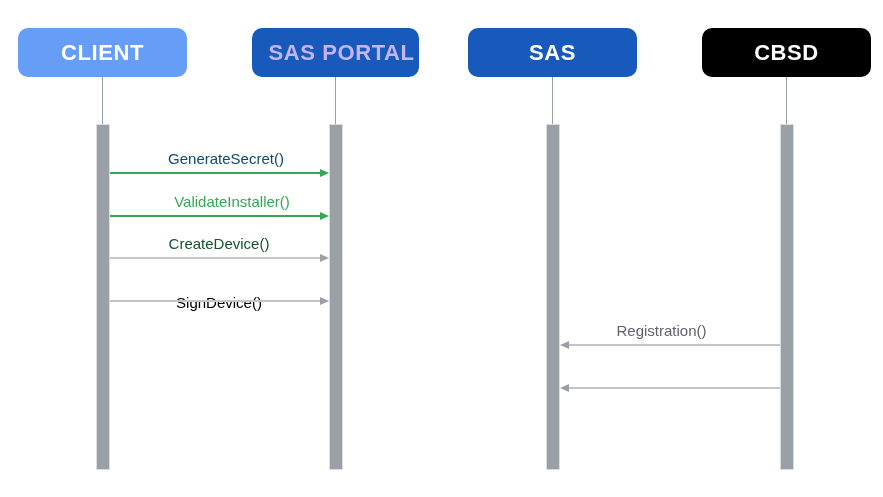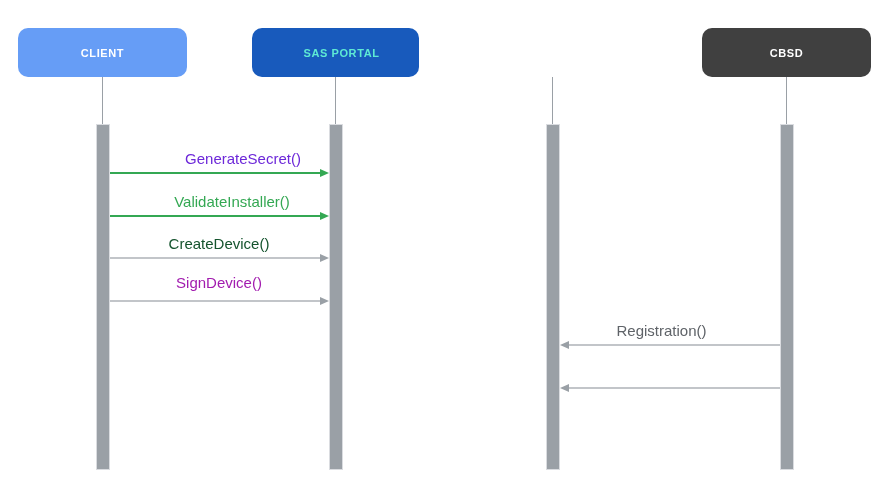--- a/index.html
+++ b/index.html
@@ -20,21 +20,21 @@
     top: 28px;
     height: 49px;
     border-radius: 10px;
     display: flex;
     align-items: center;
     justify-content: center;
   }
   .actor-label {
     color: #ffffff;
     font-weight: 700;
-    font-size: 11px;
+    font-size: 22px;
     letter-spacing: 0.6px;
     white-space: nowrap;
   }
   .lifeline-stub {
     position: absolute;
     width: 1.5px;
   }
   .activation-bar {
     position: absolute;
     box-sizing: border-box;
@@ -61,41 +61,44 @@
 </head>
 <body>
 
 <div id="diagram">
     <div class="actor-box" style="left: 18px; width: 169px; background: rgb(102, 157, 246);">
       <span class="actor-label" style="color: rgb(255, 255, 255);">CLIENT</span>
     </div>
     <div class="lifeline-stub" style="left: 101.75px; top: 77px; height: 47px; background: rgb(154, 160, 166);"></div>
     <div class="activation-bar" style="left: 95.5px; top: 124px; width: 14px; height: 346px; background: rgb(154, 160, 166); border: 1px solid rgb(218, 220, 224);"></div>
     <div class="actor-box" style="left: 252px; width: 167px; background: rgb(24, 90, 188);">
-      <span class="actor-label" style="color: #5eead4; margin-left: 12px;">SAS PORTAL</span>
+      <span class="actor-label" style="color: #c4b5fd; margin-left: 12px;">SAS PORTAL</span>
     </div>
     <div class="lifeline-stub" style="left: 334.75px; top: 77px; height: 47px; background: rgb(154, 160, 166);"></div>
     <div class="activation-bar" style="left: 328.5px; top: 124px; width: 14px; height: 346px; background: rgb(154, 160, 166); border: 1px solid rgb(218, 220, 224);"></div>
+    <div class="actor-box" style="left: 468px; width: 169px; background: rgb(24, 90, 188);">
+      <span class="actor-label" style="color: rgb(255, 255, 255);">SAS</span>
+    </div>
     <div class="lifeline-stub" style="left: 551.75px; top: 77px; height: 47px; background: rgb(154, 160, 166);"></div>
     <div class="activation-bar" style="left: 545.5px; top: 124px; width: 14px; height: 346px; background: rgb(154, 160, 166); border: 1px solid rgb(218, 220, 224);"></div>
-    <div class="actor-box" style="left: 702px; width: 169px; background: #404040;">
+    <div class="actor-box" style="left: 702px; width: 169px; background: #000000;">
       <span class="actor-label" style="color: rgb(255, 255, 255);">CBSD</span>
     </div>
     <div class="lifeline-stub" style="left: 785.75px; top: 77px; height: 47px; background: rgb(154, 160, 166);"></div>
     <div class="activation-bar" style="left: 779.5px; top: 124px; width: 14px; height: 346px; background: rgb(154, 160, 166); border: 1px solid rgb(218, 220, 224);"></div>
-    <div class="message-label" style="left: 109.5px; width: 233px; top: 150px; color: #6d28d9; margin-left: 17px;">GenerateSecret()</div>
+    <div class="message-label" style="left: 109.5px; width: 233px; top: 150px; color: #0c4a6e;">GenerateSecret()</div>
     <div class="message-line" style="top: 172px; background: rgb(52, 168, 83); left: 109.5px; width: 210px;"></div>
     <div class="message-arrowhead" style="top: 168.5px; left: 319.5px; border-left: 9px solid rgb(52, 168, 83);"></div>
     <div class="message-label" style="left: 109.5px; width: 245px; top: 193px; color: rgb(52, 168, 83);">ValidateInstaller()</div>
     <div class="message-line" style="top: 215px; background: rgb(52, 168, 83); left: 109.5px; width: 210px;"></div>
     <div class="message-arrowhead" style="top: 211.5px; left: 319.5px; border-left: 9px solid rgb(52, 168, 83);"></div>
     <div class="message-label" style="left: 109.5px; width: 219px; top: 235px; color: #14532d;">CreateDevice()</div>
     <div class="message-line" style="top: 257px; background: rgb(194, 197, 201); left: 109.5px; width: 210px;"></div>
     <div class="message-arrowhead" style="top: 253.5px; left: 319.5px; border-left: 9px solid rgb(154, 160, 166);"></div>
-    <div class="message-label" style="left: 109.5px; width: 219px; top: 274px; color: #a21caf;">SignDevice()</div>
+    <div class="message-label" style="left: 109.5px; width: 219px; top: 294px; color: #000000;">SignDevice()</div>
     <div class="message-line" style="top: 300px; background: rgb(194, 197, 201); left: 109.5px; width: 210px;"></div>
     <div class="message-arrowhead" style="top: 296.5px; left: 319.5px; border-left: 9px solid rgb(154, 160, 166);"></div>
     <div class="message-label" style="left: 559.5px; width: 204px; top: 322px; color: rgb(95, 99, 104);">Registration()</div>
     <div class="message-line" style="top: 344px; background: rgb(194, 197, 201); left: 568.5px; width: 211px;"></div>
     <div class="message-arrowhead" style="top: 340.5px; left: 559.5px; border-right: 9px solid rgb(154, 160, 166);"></div>
     <div class="message-line" style="top: 387px; background: rgb(194, 197, 201); left: 568.5px; width: 211px;"></div>
     <div class="message-arrowhead" style="top: 383.5px; left: 559.5px; border-right: 9px solid rgb(154, 160, 166);"></div>
   </div>
 
 </body></html>

